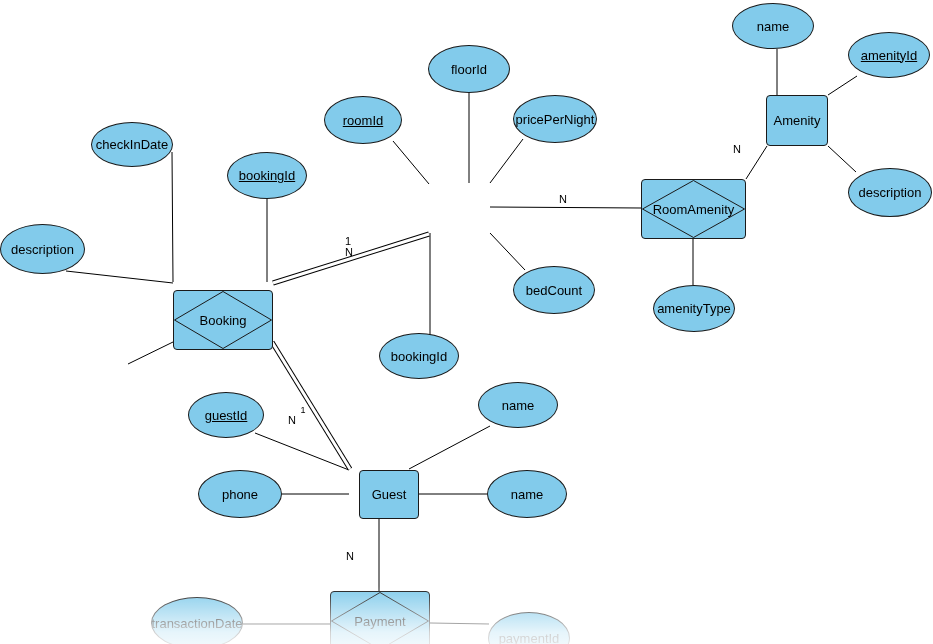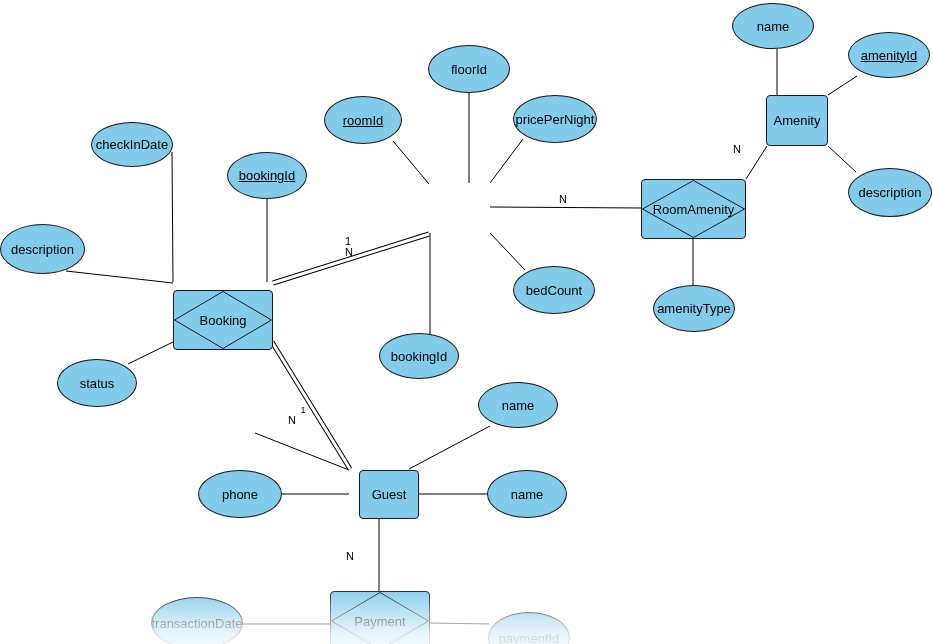--- a/index.html
+++ b/index.html
@@ -88,37 +88,37 @@
 
   <div class="node attr" style="left:91px;top:122px;width:82px;height:45px">
       <span class="lbl">checkInDate</span>
     </div>
   <div class="node attr" style="left:227px;top:152px;width:80px;height:47px">
       <span class="lbl pk">bookingId</span>
     </div>
   <div class="node attr" style="left:0px;top:224px;width:85px;height:50px">
       <span class="lbl">description</span>
     </div>
-  <div class="node attr" style="left:57px;top:359px;width:80px;height:48px">
-      <span class="lbl">status</span>
-    </div>
   <div class="node attr" style="left:324px;top:96px;width:78px;height:48px">
       <span class="lbl pk">roomId</span>
     </div>
   <div class="node attr" style="left:428px;top:45px;width:82px;height:48px">
       <span class="lbl">floorId</span>
     </div>
   <div class="node attr" style="left:513px;top:95px;width:84px;height:48px">
       <span class="lbl">pricePerNight</span>
     </div>
   <div class="node attr" style="left:513px;top:266px;width:82px;height:48px">
       <span class="lbl">bedCount</span>
     </div>
   <div class="node attr" style="left:379px;top:333px;width:80px;height:46px">
       <span class="lbl">bookingId</span>
+    </div>
+  <div class="node attr" style="left:188px;top:392px;width:76px;height:46px">
+      <span class="lbl pk">guestId</span>
     </div>
   <div class="node attr" style="left:198px;top:470px;width:84px;height:48px">
       <span class="lbl">phone</span>
     </div>
   <div class="node attr" style="left:478px;top:382px;width:80px;height:46px">
       <span class="lbl">name</span>
     </div>
   <div class="node attr" style="left:487px;top:470px;width:80px;height:48px">
       <span class="lbl">name</span>
     </div>

